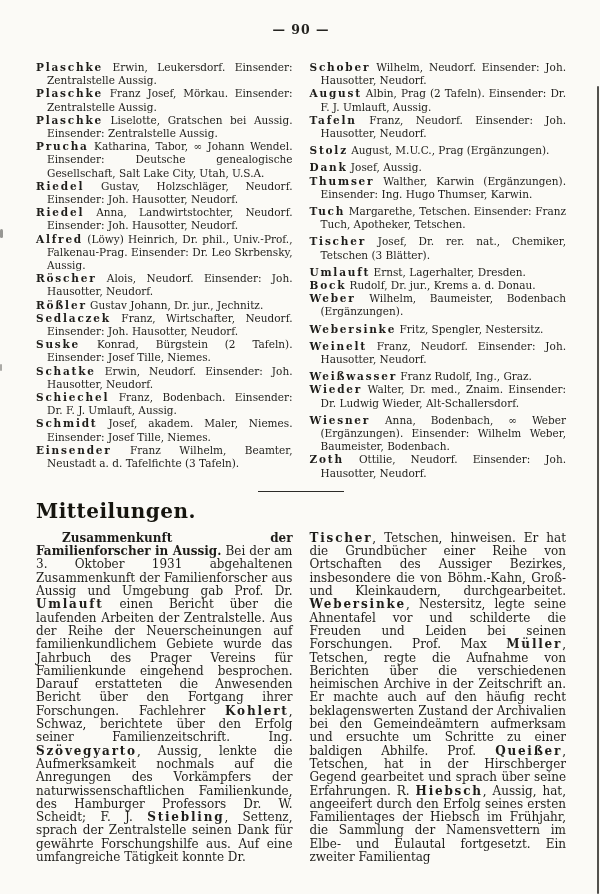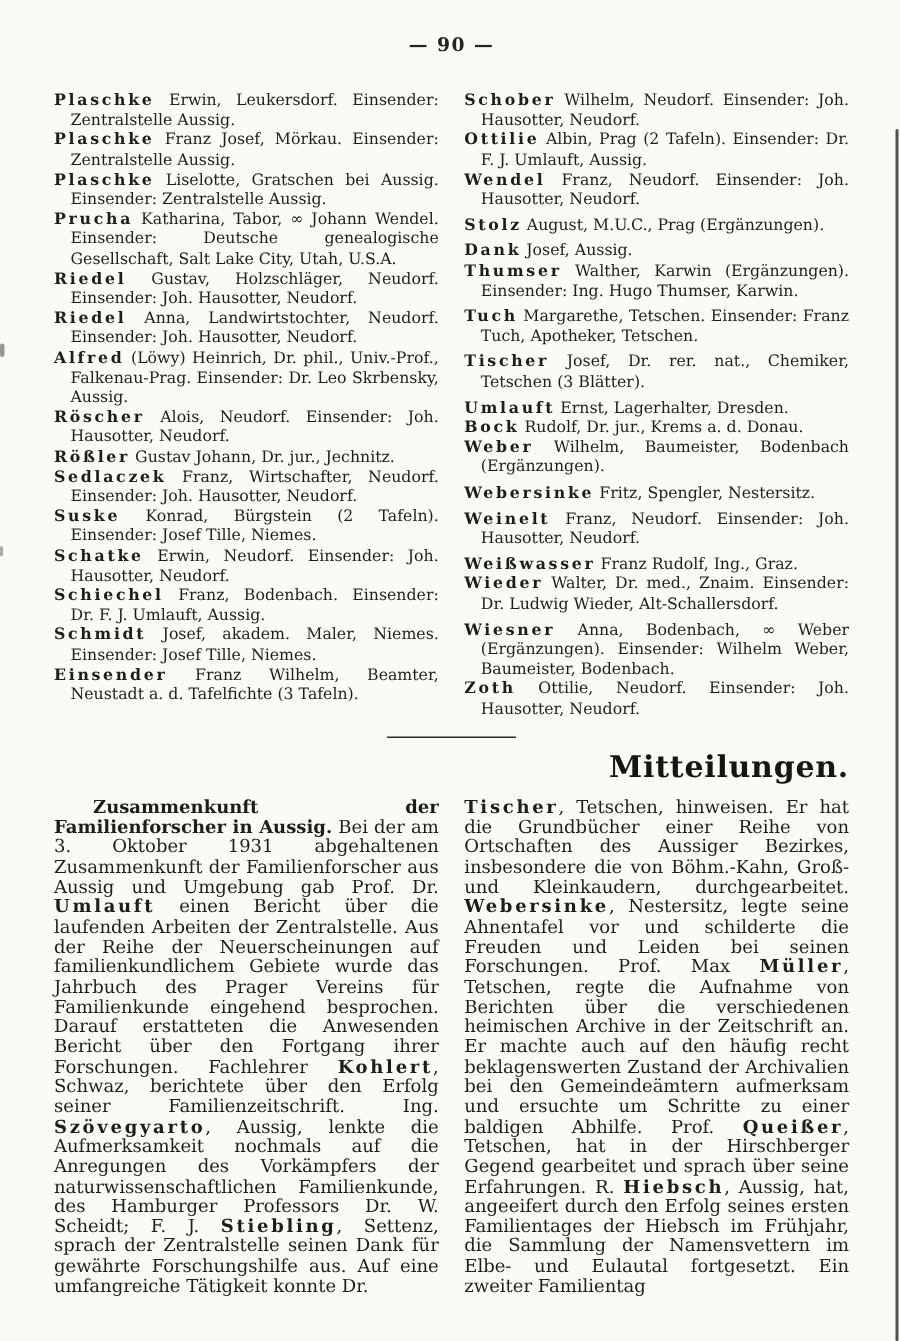--- a/index.html
+++ b/index.html
@@ -22,21 +22,21 @@
   .col { flex:1; min-width:0; text-align:justify; }
   .directory .col { font-size:10.5px; line-height:13.2px; }
   .entry { margin:0; padding-left:11px; text-indent:-11px; }
   .entry.gap { margin-top:4px; }
   .sp { letter-spacing:1.8px; font-weight:bold; }
   .divider {
     width:86px; height:0; border-top:1.6px solid #2c2b28;
     margin:11px auto 7px auto;
   }
   .heading {
-    text-align:right; font-size:20px; font-weight:bold;
+    text-align:left; font-size:20px; font-weight:bold;
     margin:0 0 9px 0; color:#16150f; letter-spacing:0.5px;
   }
   .body-cols .col { font-size:12px; line-height:13.3px; }
   .para { margin:0; }
   .para.indent { text-indent:26px; }
   .bold { font-weight:bold; }
   
   .artifact { position:absolute; background:#34332f; }
   .right-strip { right:1px; top:86px; width:2.5px; height:808px; opacity:0.85; border-radius:1px; }
   .left-blob-1 { left:0; top:229px; width:3px; height:9px; opacity:0.5; border-radius:2px; }
@@ -62,22 +62,22 @@
         <p class="entry"><span class="sp">Rößler</span> Gustav Johann, Dr. jur., Jechnitz.</p>
         <p class="entry"><span class="sp">Sedlaczek</span> Franz, Wirtschafter, Neudorf. Einsender: Joh. Hausotter, Neudorf.</p>
         <p class="entry"><span class="sp">Suske</span> Konrad, Bürgstein (2 Tafeln). Einsender: Josef Tille, Niemes.</p>
         <p class="entry"><span class="sp">Schatke</span> Erwin, Neudorf. Einsender: Joh. Hausotter, Neudorf.</p>
         <p class="entry"><span class="sp">Schiechel</span> Franz, Bodenbach. Einsender: Dr. F. J. Umlauft, Aussig.</p>
         <p class="entry"><span class="sp">Schmidt</span> Josef, akadem. Maler, Niemes. Einsender: Josef Tille, Niemes.</p>
         <p class="entry"><span class="sp">Einsender</span> Franz Wilhelm, Beamter, Neustadt a. d. Tafelfichte (3 Tafeln).</p>
       </div>
     <div class="col" id="dir-right">
         <p class="entry"><span class="sp">Schober</span> Wilhelm, Neudorf. Einsender: Joh. Hausotter, Neudorf.</p>
-        <p class="entry"><span class="sp">Ottilie</span> Albin, Prag (2 Tafeln). Einsender: Dr. F. J. Umlauft, Aussig.</p>
-        <p class="entry"><span class="sp">Wendel</span> Franz, Neudorf. Einsender: Joh. Hausotter, Neudorf.</p>
+        <p class="entry"><span class="sp">August</span> Albin, Prag (2 Tafeln). Einsender: Dr. F. J. Umlauft, Aussig.</p>
+        <p class="entry"><span class="sp">Tafeln</span> Franz, Neudorf. Einsender: Joh. Hausotter, Neudorf.</p>
         <p class="entry gap"><span class="sp">Stolz</span> August, M.U.C., Prag (Ergänzungen).</p>
         <p class="entry gap"><span class="sp">Dank</span> Josef, Aussig.</p>
         <p class="entry"><span class="sp">Thumser</span> Walther, Karwin (Ergänzungen). Einsender: Ing. Hugo Thumser, Karwin.</p>
         <p class="entry gap"><span class="sp">Tuch</span> Margarethe, Tetschen. Einsender: Franz Tuch, Apotheker, Tetschen.</p>
         <p class="entry gap"><span class="sp">Tischer</span> Josef, Dr. rer. nat., Chemiker, Tetschen (3 Blätter).</p>
         <p class="entry gap"><span class="sp">Umlauft</span> Ernst, Lagerhalter, Dresden.</p>
         <p class="entry"><span class="sp">Bock</span> Rudolf, Dr. jur., Krems a. d. Donau.</p>
         <p class="entry"><span class="sp">Weber</span> Wilhelm, Baumeister, Bodenbach (Ergänzungen).</p>
         <p class="entry gap"><span class="sp">Webersinke</span> Fritz, Spengler, Nestersitz.</p>
         <p class="entry gap"><span class="sp">Weinelt</span> Franz, Neudorf. Einsender: Joh. Hausotter, Neudorf.</p>

